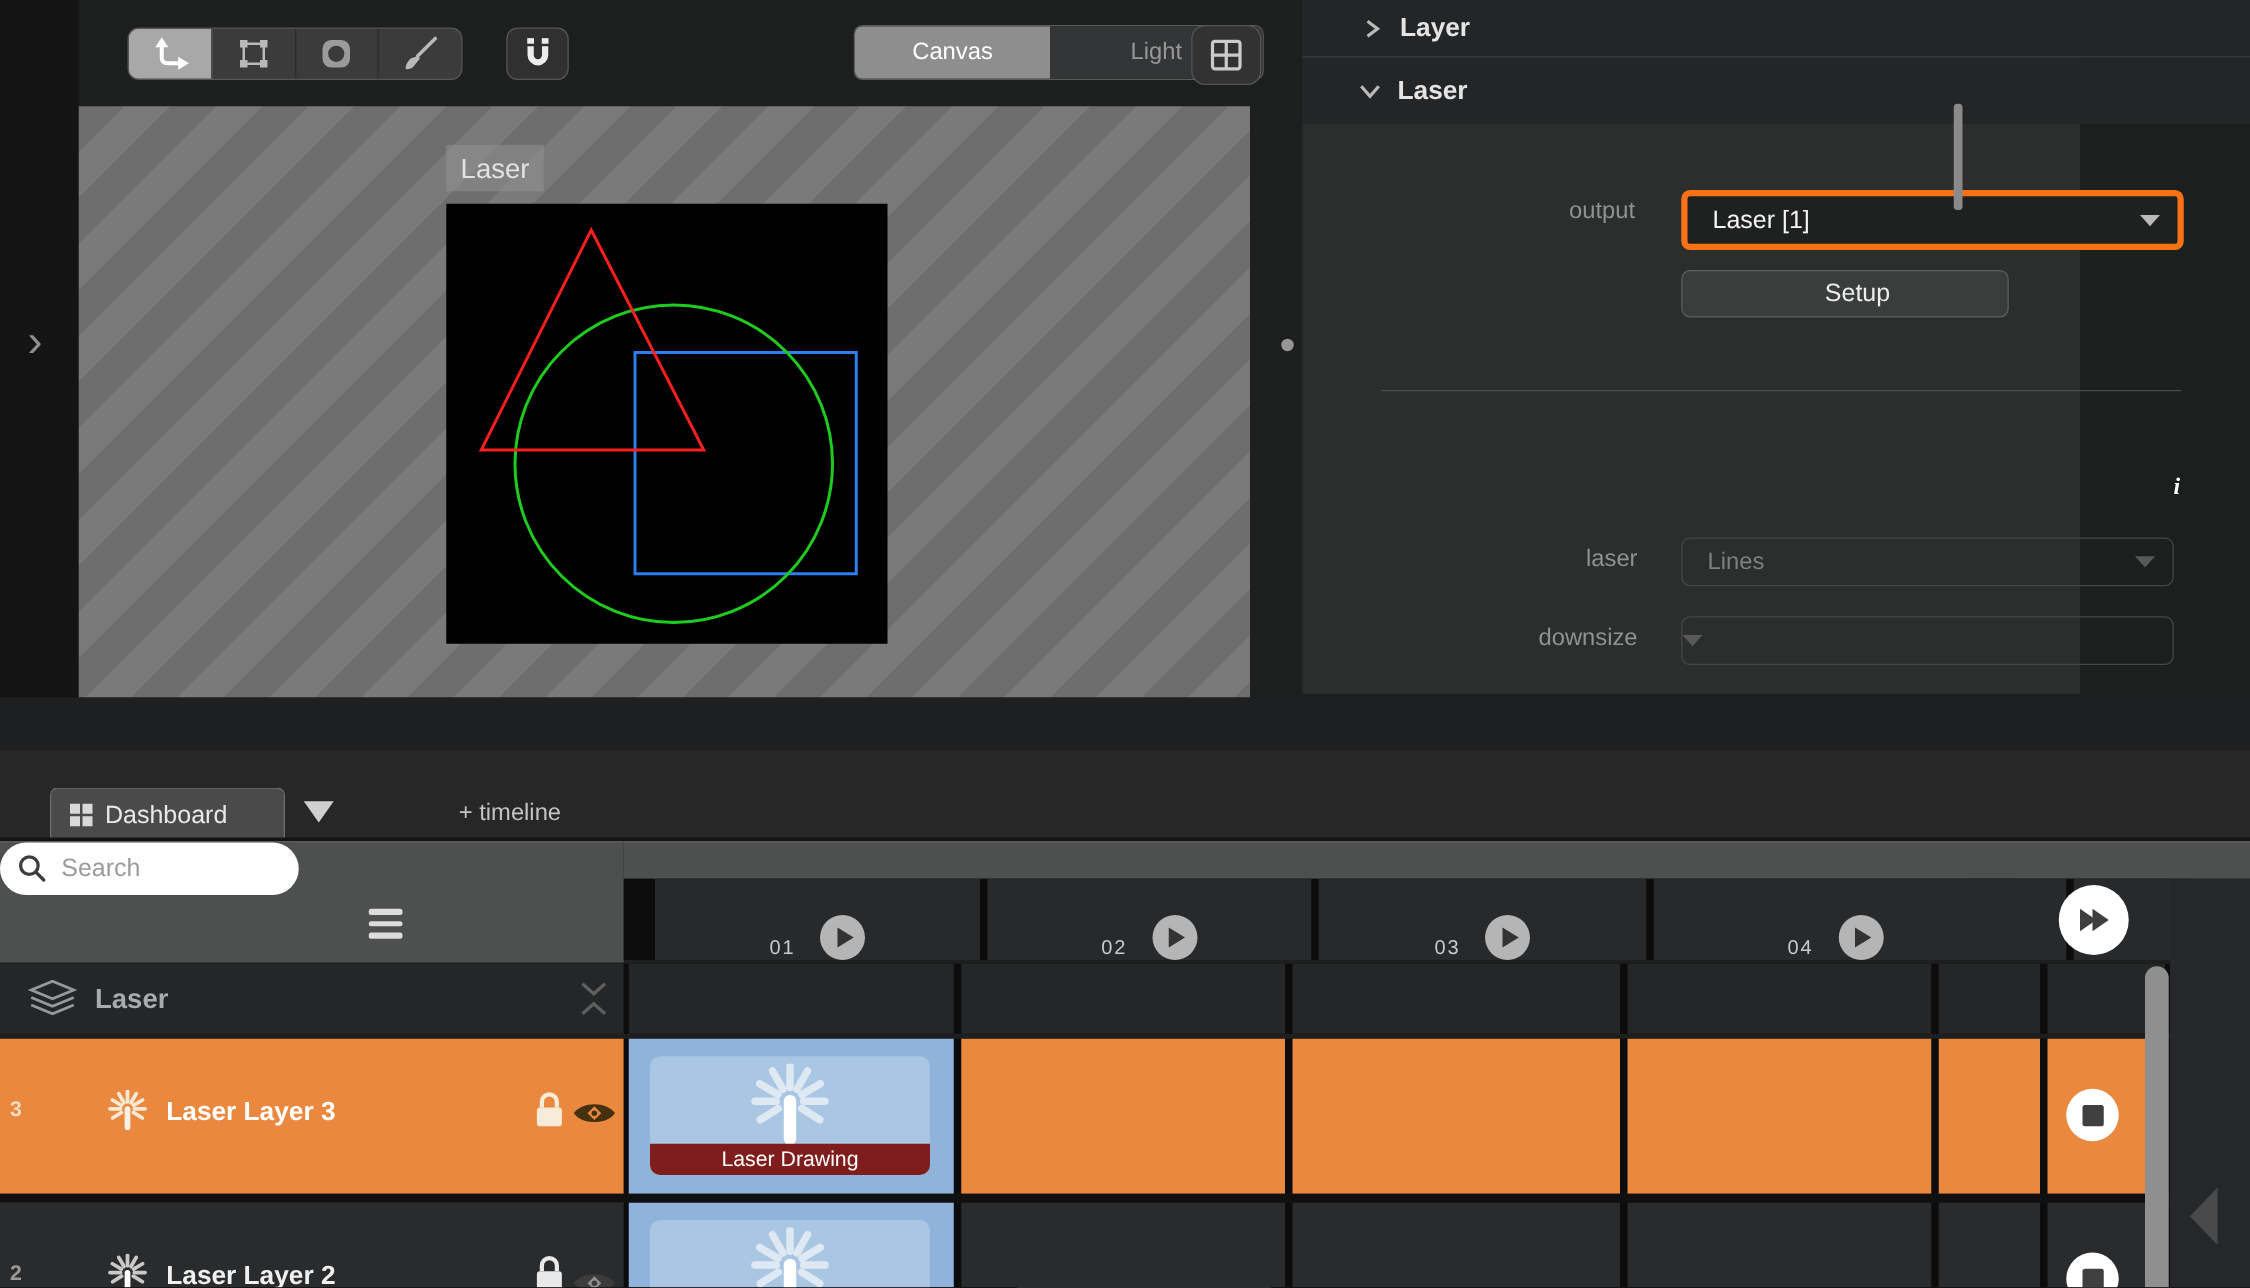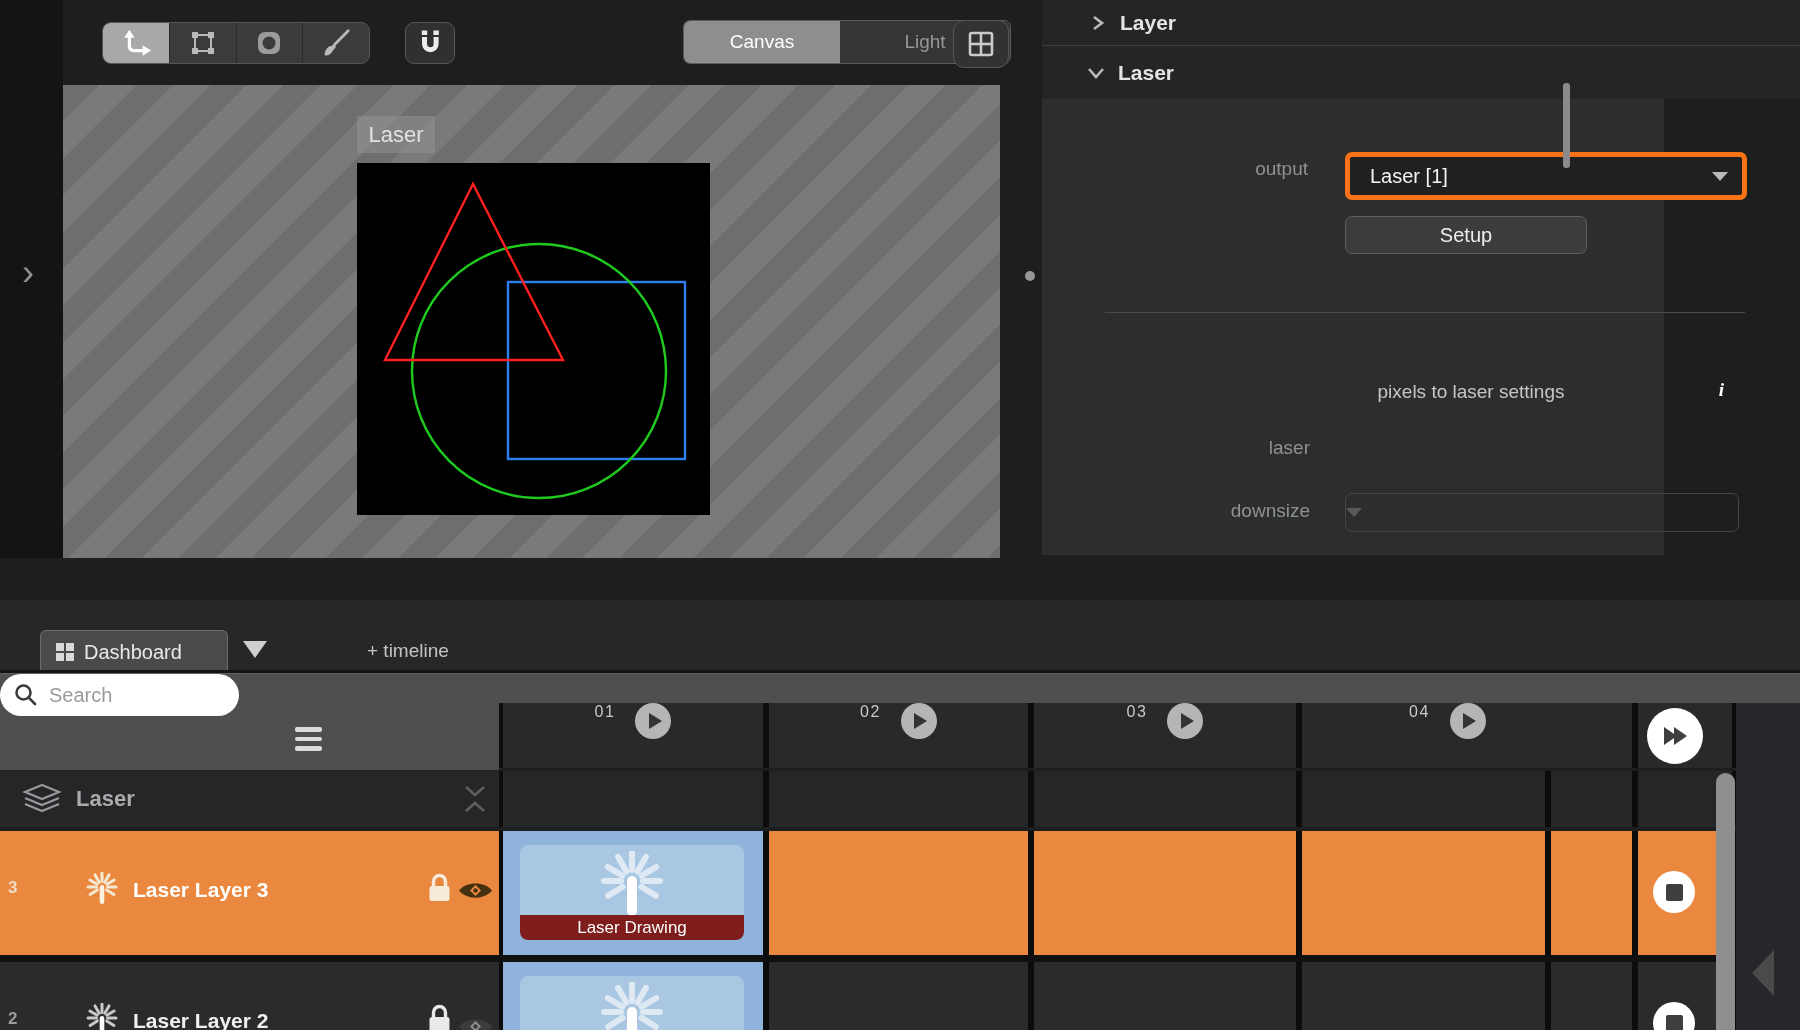--- a/index.html
+++ b/index.html
@@ -1,19 +1,19 @@
 <!DOCTYPE html>
 <html><head>
 <meta charset="utf-8">
 <style>
   html,body{margin:0;padding:0;background:#0e0e0e;}
   #app{position:relative;width:1800px;height:1030px;background:#1d1e1e;overflow:hidden;
        font-family:"Liberation Sans",sans-serif;-webkit-font-smoothing:antialiased;}
   .abs{position:absolute;}
-  .flexc{display:flex;align-items:center;justify-content:center;}
+  .flexc{display:flex;align-items:center;justify-content:center;padding-left:20px;}
 
   
   .toolgroup{left:102px;top:22px;width:266px;height:40px;border:1px solid #565656;border-radius:9px;
              display:flex;overflow:hidden;background:#3b3b3b;}
   .toolseg{flex:1;display:flex;align-items:center;justify-content:center;border-right:1px solid #2b2b2b;}
   .toolseg:last-child{border-right:none;}
   .toolseg.sel{background:#a8a8a8;}
   .sqbtn{border:1px solid #565656;border-radius:9px;background:#303030;display:flex;align-items:center;justify-content:center;}
   .toggle{left:683px;top:20px;width:326px;height:42px;border:1px solid #5c5c5c;border-radius:7px;display:flex;overflow:hidden;}
   .togseg{display:flex;align-items:center;justify-content:center;font-size:19px;}
@@ -54,21 +54,21 @@
   .searchpill{left:43px;top:42px;width:239px;height:42px;background:#ffffff;border-radius:21px;
               display:flex;align-items:center;}
   .searchpill input{border:none;outline:none;background:transparent;font-size:20px;color:#333;
                     width:170px;font-family:"Liberation Sans",sans-serif;}
   .searchpill input::placeholder{color:#9b9b9b;}
   .hamb div{width:27px;height:4.5px;background:#dcdcdc;border-radius:2px;margin-bottom:5px;}
 
   
   .cellrow{position:absolute;left:499px;width:1237px;background:#0c0c0c;}
   .cell{position:absolute;top:0;height:100%;}
-  .hdrcell{background:#28292b;display:flex;align-items:flex-start;justify-content:center;gap:20px;}
+  .hdrcell{background:#28292b;display:flex;align-items:flex-end;justify-content:center;gap:20px;margin-left:21px;}
   .colnum{color:#c9cacc;font-size:16px;letter-spacing:1.5px;}
   .playcirc{width:36px;height:36px;border-radius:50%;background:#b5b5b5;display:flex;align-items:center;justify-content:center;}
   .playtri{width:0;height:0;border-left:13px solid #333;border-top:8px solid transparent;border-bottom:8px solid transparent;margin-left:4px;}
   .ffcirc{position:absolute;width:56px;height:56px;border-radius:50%;background:#ffffff;display:flex;align-items:center;justify-content:center;gap:0;}
   .fftri{width:0;height:0;border-left:13px solid #3f3f3f;border-top:9px solid transparent;border-bottom:9px solid transparent;}
   .grp{background:#242628;}
   .row3bg{background:#e9883e;}
   .row2bg{background:#2a2b2d;}
   .leftpane{position:absolute;left:0;width:499px;}
   .rownum{position:absolute;font-size:17px;font-weight:bold;}
@@ -174,24 +174,27 @@
       <div class="dd en" style="left:303px;top:52px;">
         <span class="ddtext">Laser  [1]</span>
         <span class="ddarrow en"></span>
       </div>
       <div class="abs flexc" style="left:303px;top:116px;width:240px;height:36px;background:#3b3d3d;border:1px solid #5d5f5f;border-radius:7px;color:#ededed;font-size:20px;">
         <span>Setup</span>
       </div>
 
       <div class="abs" style="left:63px;top:212px;width:640px;height:1px;background:#4a4c4c;"></div>
 
-      <div class="abs" style="left:199px;top:281px;width:460px;height:26px;text-align:center;color:#c6c6c6;font-size:19px;">pixels to laser settings</div>
       <div class="abs flexc" style="left:664px;top:274px;width:31px;height:31px;border-radius:50%;color:#fff;font-family:'Liberation Serif',serif;font-style:italic;font-weight:bold;font-size:19px;"><span style="position:absolute;inset:0;border-radius:50%;background:#2e74c8;z-index:-1;"></span>i</div>
 
       <div class="plabel" style="left:0;top:337px;width:268px;">laser</div>
+      <div class="dd dis" style="left:303px;top:330px;height:37px;font-size:19px;">
+        <span class="ddtext">Lines</span>
+        <span class="ddarrow dis"></span>
+      </div>
 
       <div class="plabel" style="left:0;top:400px;width:268px;">downsize</div>
       <div class="dd dis" style="left:303px;top:393px;height:37px;font-size:19px;">
         <span class="ddarrow dis"></span>
       </div>
     </div>
     <div class="abs" style="left:521px;top:83px;width:7px;height:85px;background:#8a8a8a;border-radius:3px;"></div>
   </div>
 
   <div class="abs tabrow-upper"></div>

